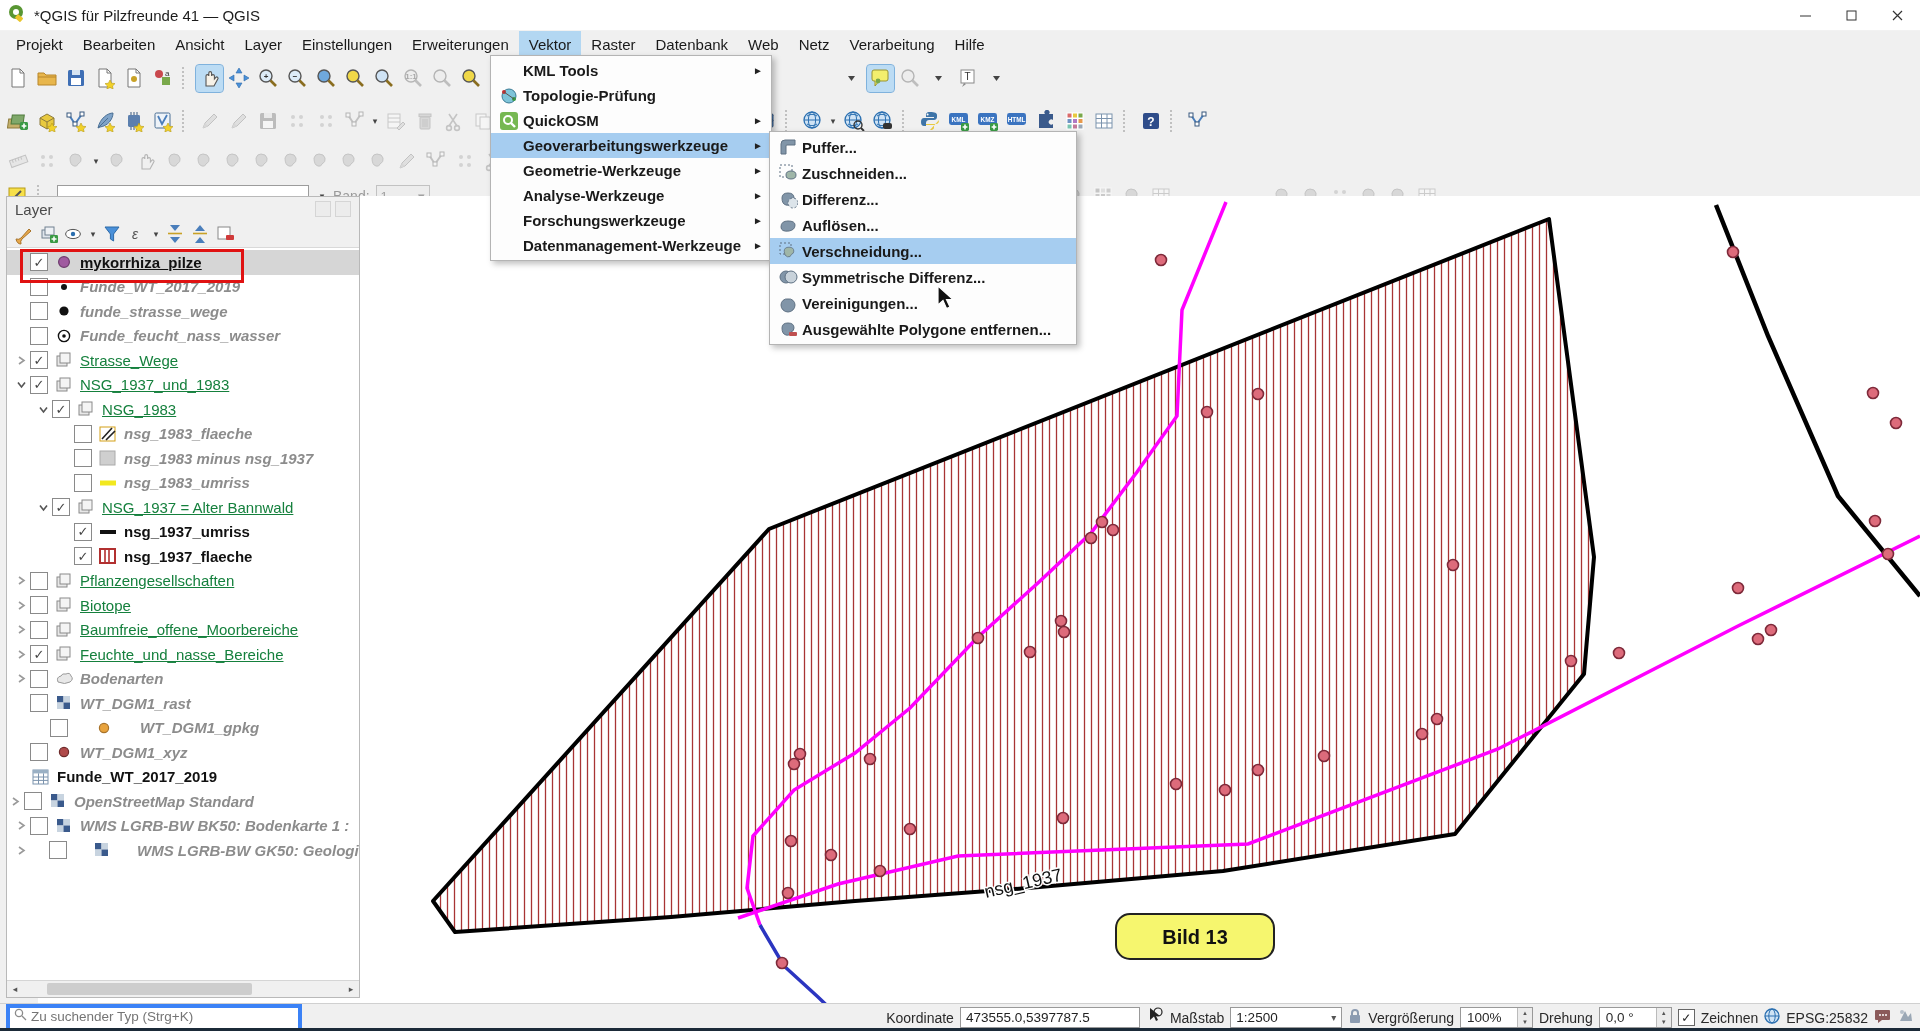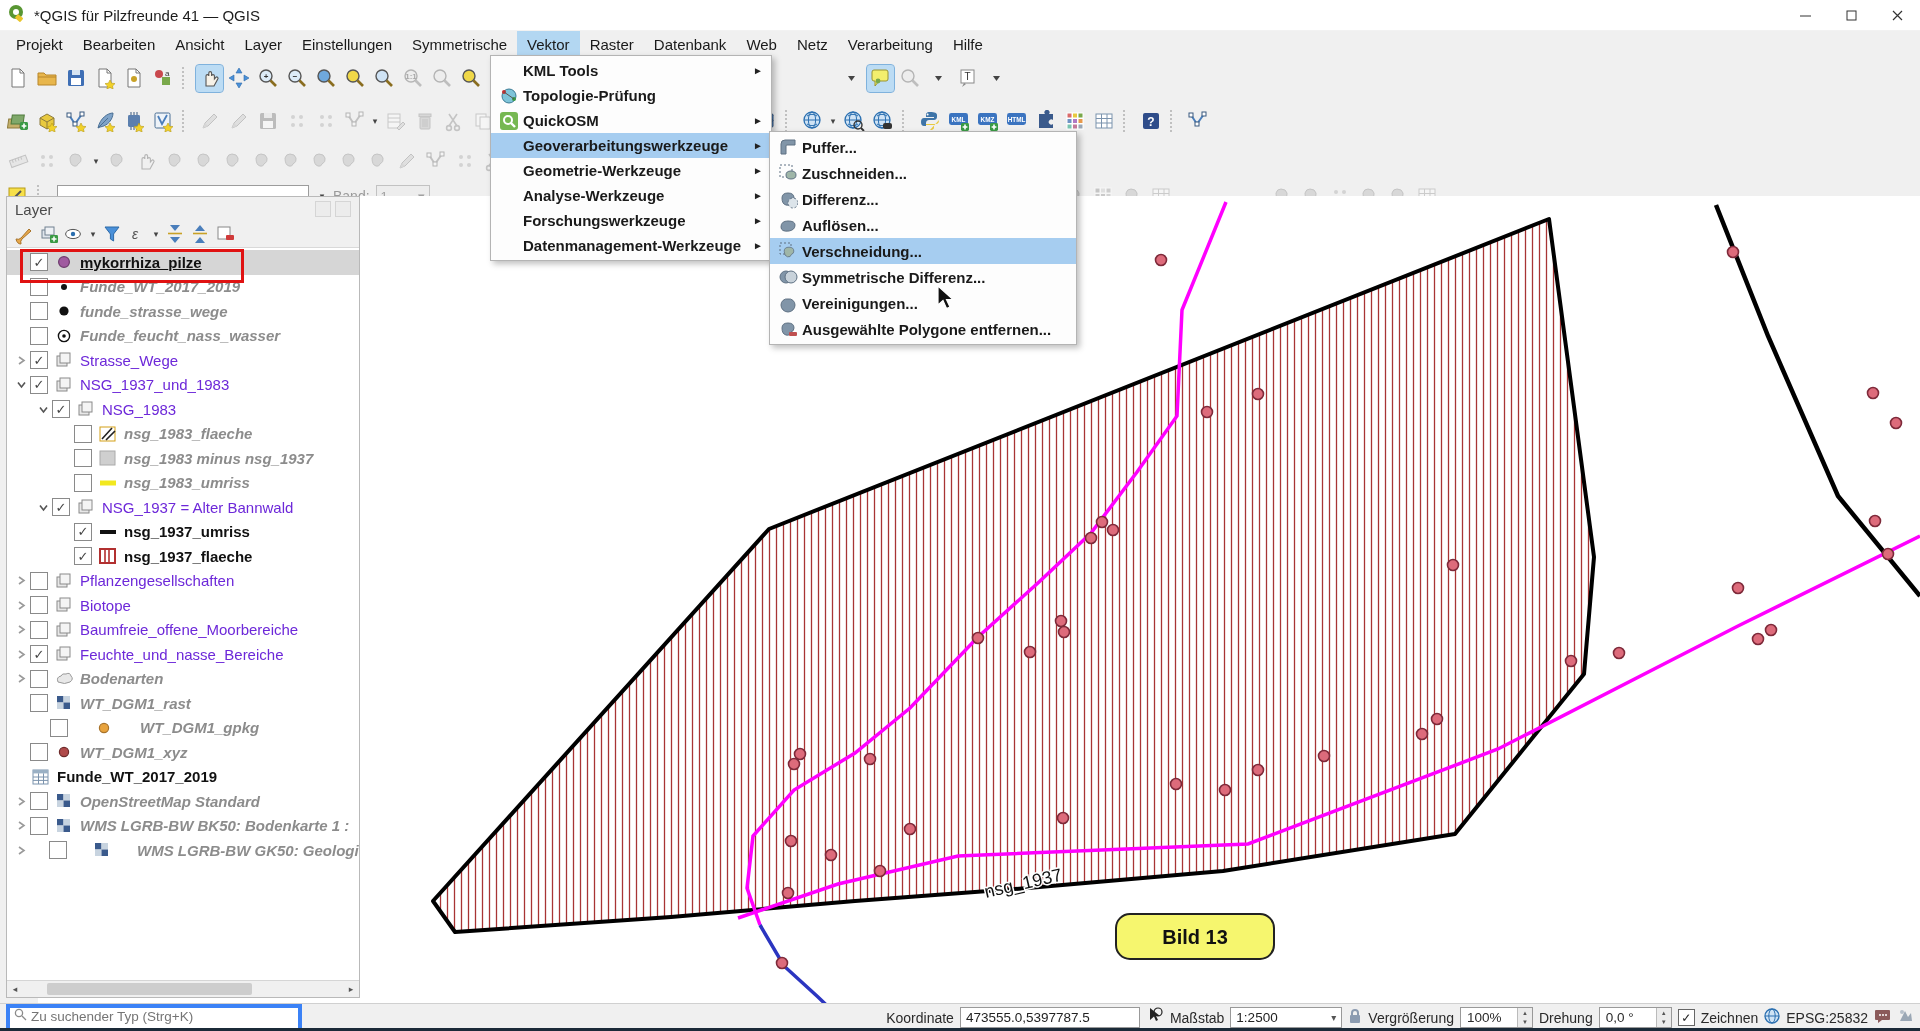--- a/index.html
+++ b/index.html
@@ -39,21 +39,21 @@
   .lp-hbtn{width:14px;height:14px;border:1px solid #d5d5d5;background:#ececec;}
   .lp-toolbar{height:26px;display:flex;align-items:center;gap:3px;padding:0 6px;}
   .lp-toolbar .tbi{width:22px;height:22px;}
   .lp-tree{flex:1;background:#fff;border-top:1px solid #d9d9d9;position:relative;overflow:hidden;padding-top:2px;}
   .tree-row{height:24.5px;display:flex;align-items:center;font-size:15px;white-space:nowrap;}
   .tree-row.selected{background:#d6d6d6;}
   .arrowbox{width:17px;display:flex;align-items:center;justify-content:center;flex:0 0 auto;}
   .cb{width:16px;height:16px;border:1px solid #8a8a8a;background:#fff;margin-right:5px;flex:0 0 auto;
       display:flex;align-items:center;justify-content:center;font-size:13px;color:#444;}
   .licon{width:22px;display:flex;align-items:center;justify-content:center;margin-right:5px;flex:0 0 auto;}
-  .t-normal{color:#6d28d9;}
+  .t-normal{color:#15803d;text-decoration:underline;}
   .t-bold{font-weight:bold;color:#111;}
   .t-ghost{color:#8c8c8c;font-weight:bold;font-style:italic;}
   .t-sel{font-weight:bold;text-decoration:underline;color:#111;}
   .annot-box{position:absolute;left:13px;top:1px;width:218px;height:28px;border:3px solid #e01212;pointer-events:none;}
   .lp-scroll{height:16px;background:#f0f0f0;border-top:1px solid #d5d5d5;display:flex;align-items:center;position:relative;}
   .scr-btn{width:16px;height:14px;display:flex;align-items:center;justify-content:center;font-size:9px;color:#555;}
   .scr-thumb{position:absolute;left:40px;width:205px;top:2px;height:12px;background:#cdcdcd;border-radius:2px;}
   
   .dropdown{position:absolute;background:#fdfdfd;border:1px solid #b4b4b4;box-shadow:3px 3px 6px rgba(0,0,0,.25);z-index:50;padding:2px 0;font-weight:bold;}
   .vektor-menu{left:490px;top:55px;width:280px;}
@@ -111,21 +111,21 @@
       </span>
   </div>
 </div>
 
 <div class="menubar" id="menubar">
     <span class="menu-item">Projekt</span>
     <span class="menu-item">Bearbeiten</span>
     <span class="menu-item">Ansicht</span>
     <span class="menu-item">Layer</span>
     <span class="menu-item">Einstellungen</span>
-    <span class="menu-item">Symmetrische</span>
+    <span class="menu-item">Erweiterungen</span>
     <span class="menu-item active">Vektor</span>
     <span class="menu-item">Raster</span>
     <span class="menu-item">Datenbank</span>
     <span class="menu-item">Web</span>
     <span class="menu-item">Netz</span>
     <span class="menu-item">Verarbeitung</span>
     <span class="menu-item">Hilfe</span>
   </div>
 
 <div class="tbrow tbrow1" id="tbrow1">
@@ -1235,21 +1235,21 @@
           <span class="arrowbox"></span>
           <span class="licon">
             <svg width="20" height="18" viewBox="0 0 20 18">
               <rect x="2" y="2" width="15" height="14" fill="#fff" stroke="#7b93ad"></rect>
               <rect x="2" y="2" width="15" height="3.4" fill="#9ab0c4"></rect>
               <path d="M2 9 h15 M2 12.4 h15 M7.5 5.4 v10.6 M12.5 5.4 v10.6" stroke="#7b93ad"></path>
             </svg>
           </span>
           <span class="t-bold">Funde_WT_2017_2019</span>
         </div>
-        <div class="tree-row" style="padding-left: 6px;">
+        <div class="tree-row" style="">
           <span class="arrowbox">
             <svg width="9" height="9" viewBox="0 0 9 9">
               <path d="M2 1 L7 4.5 L2 8" fill="none" stroke="#9a9a9a" stroke-width="1.6"></path>
             </svg>
           </span>
           <span class="cb"></span>
           <span class="licon">
             <svg width="20" height="18" viewBox="0 0 20 18">
               <g>
                 <rect x="3" y="2" width="6.5" height="6.5" fill="#3a5a8c"></rect>

